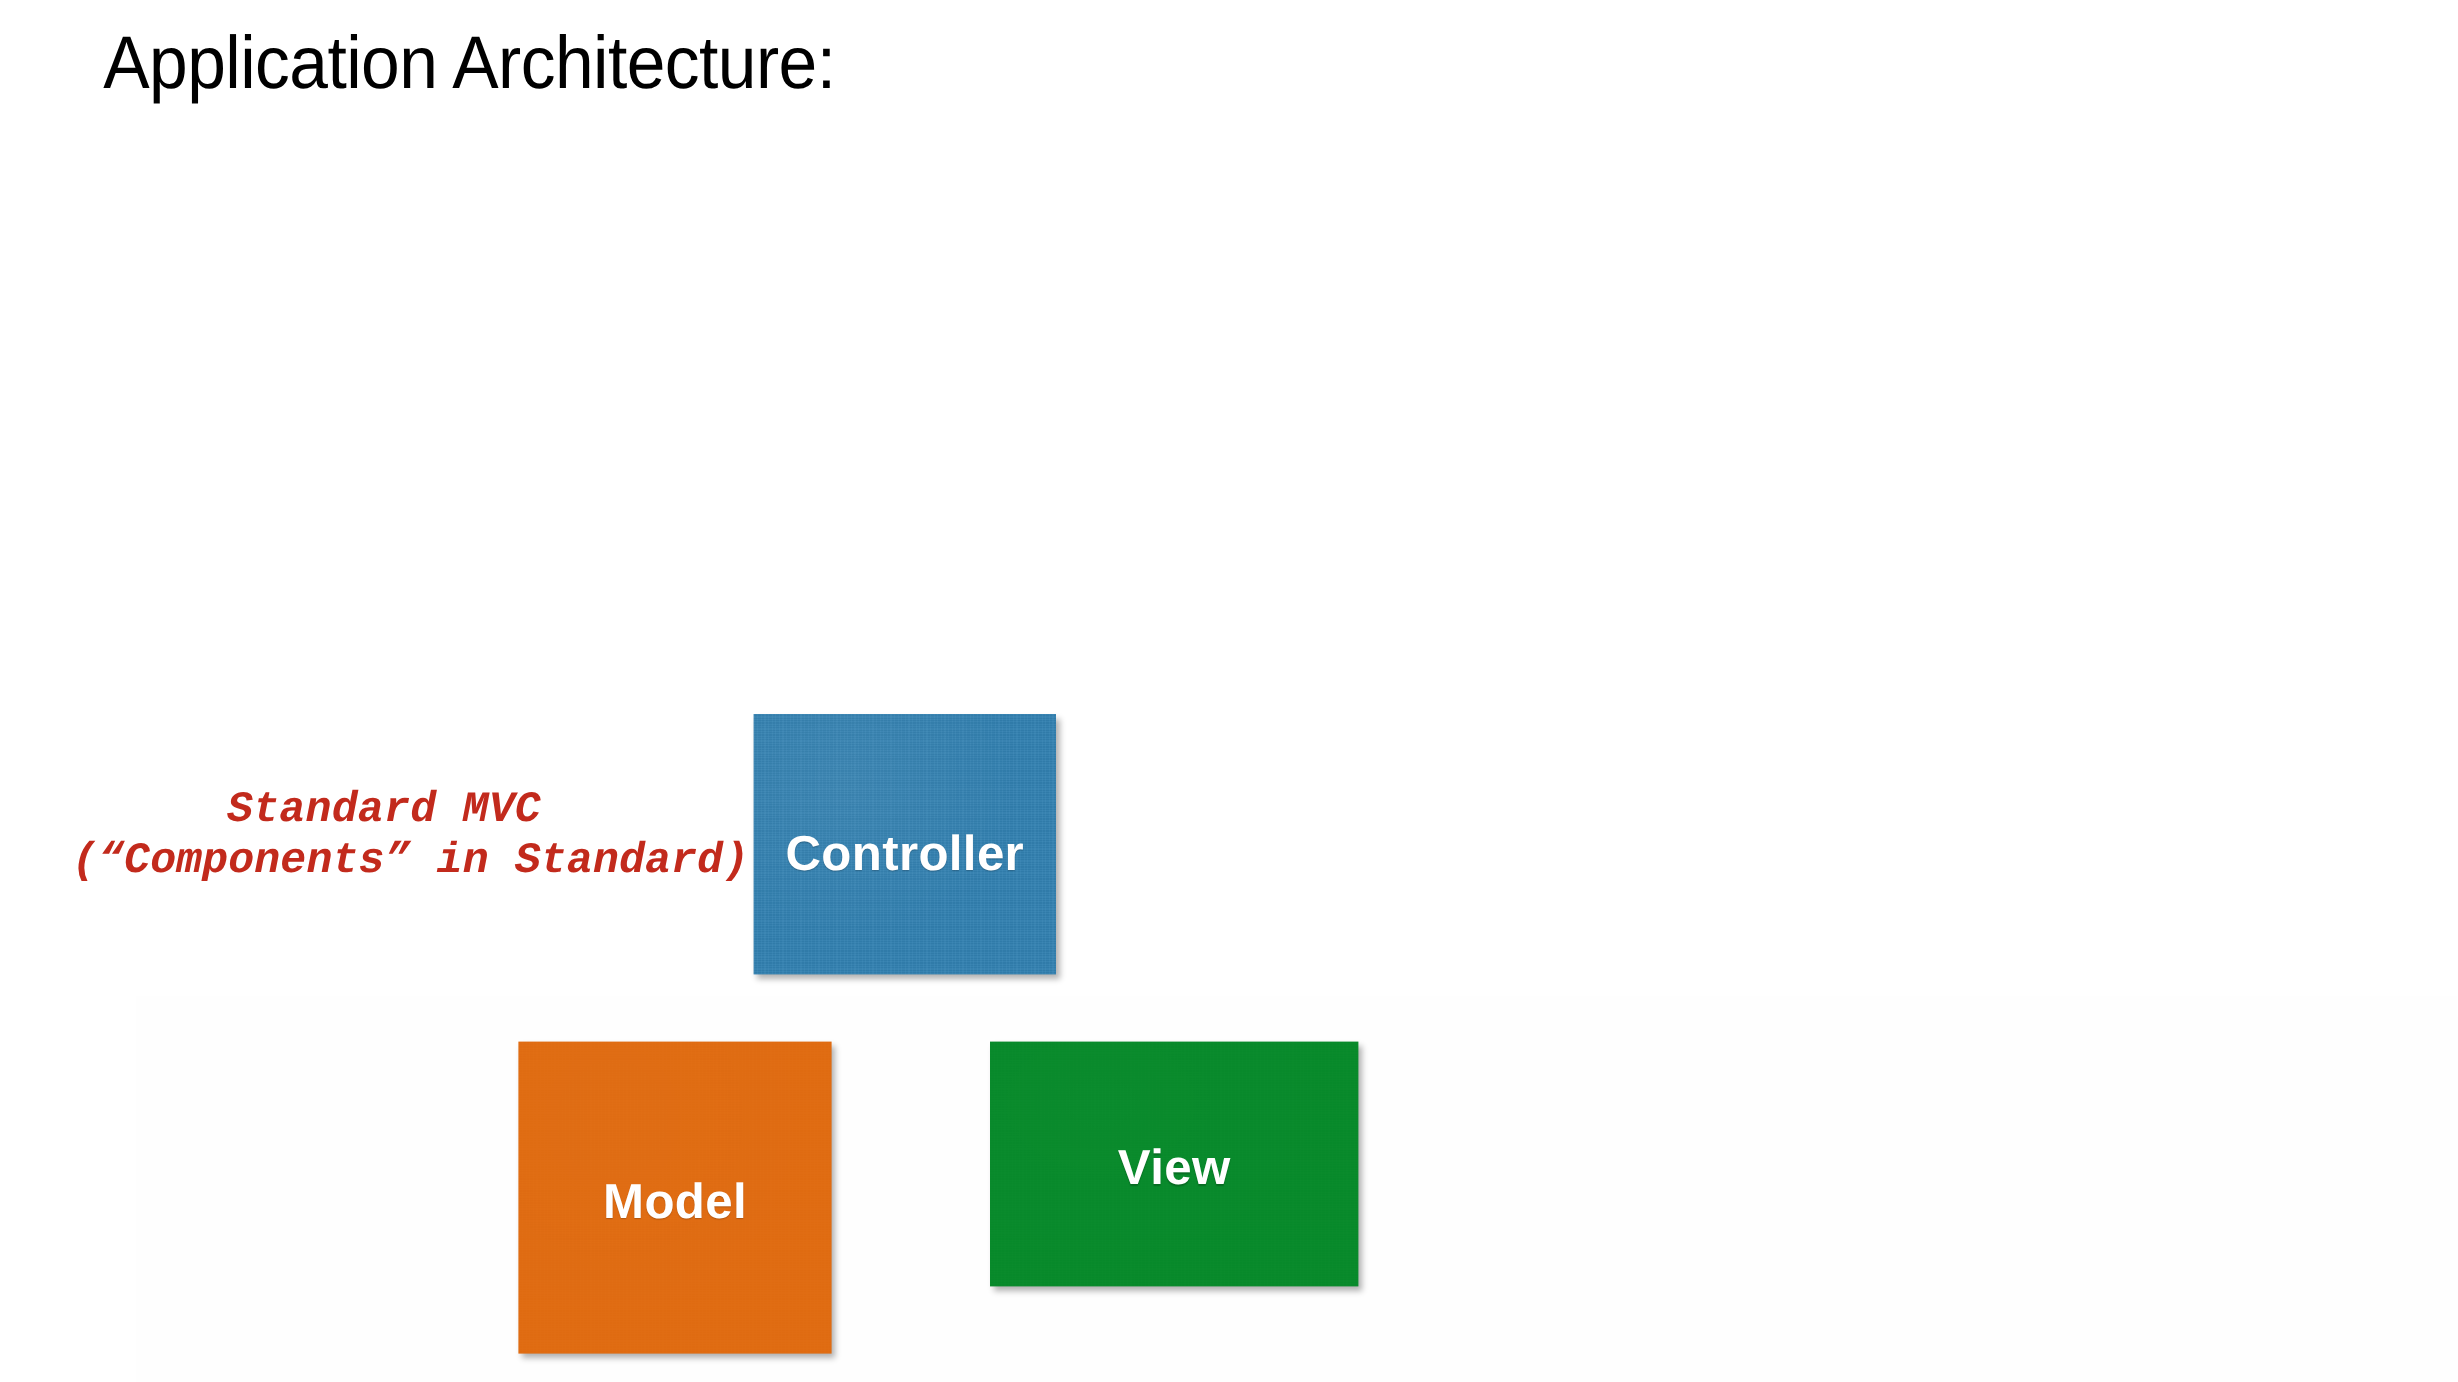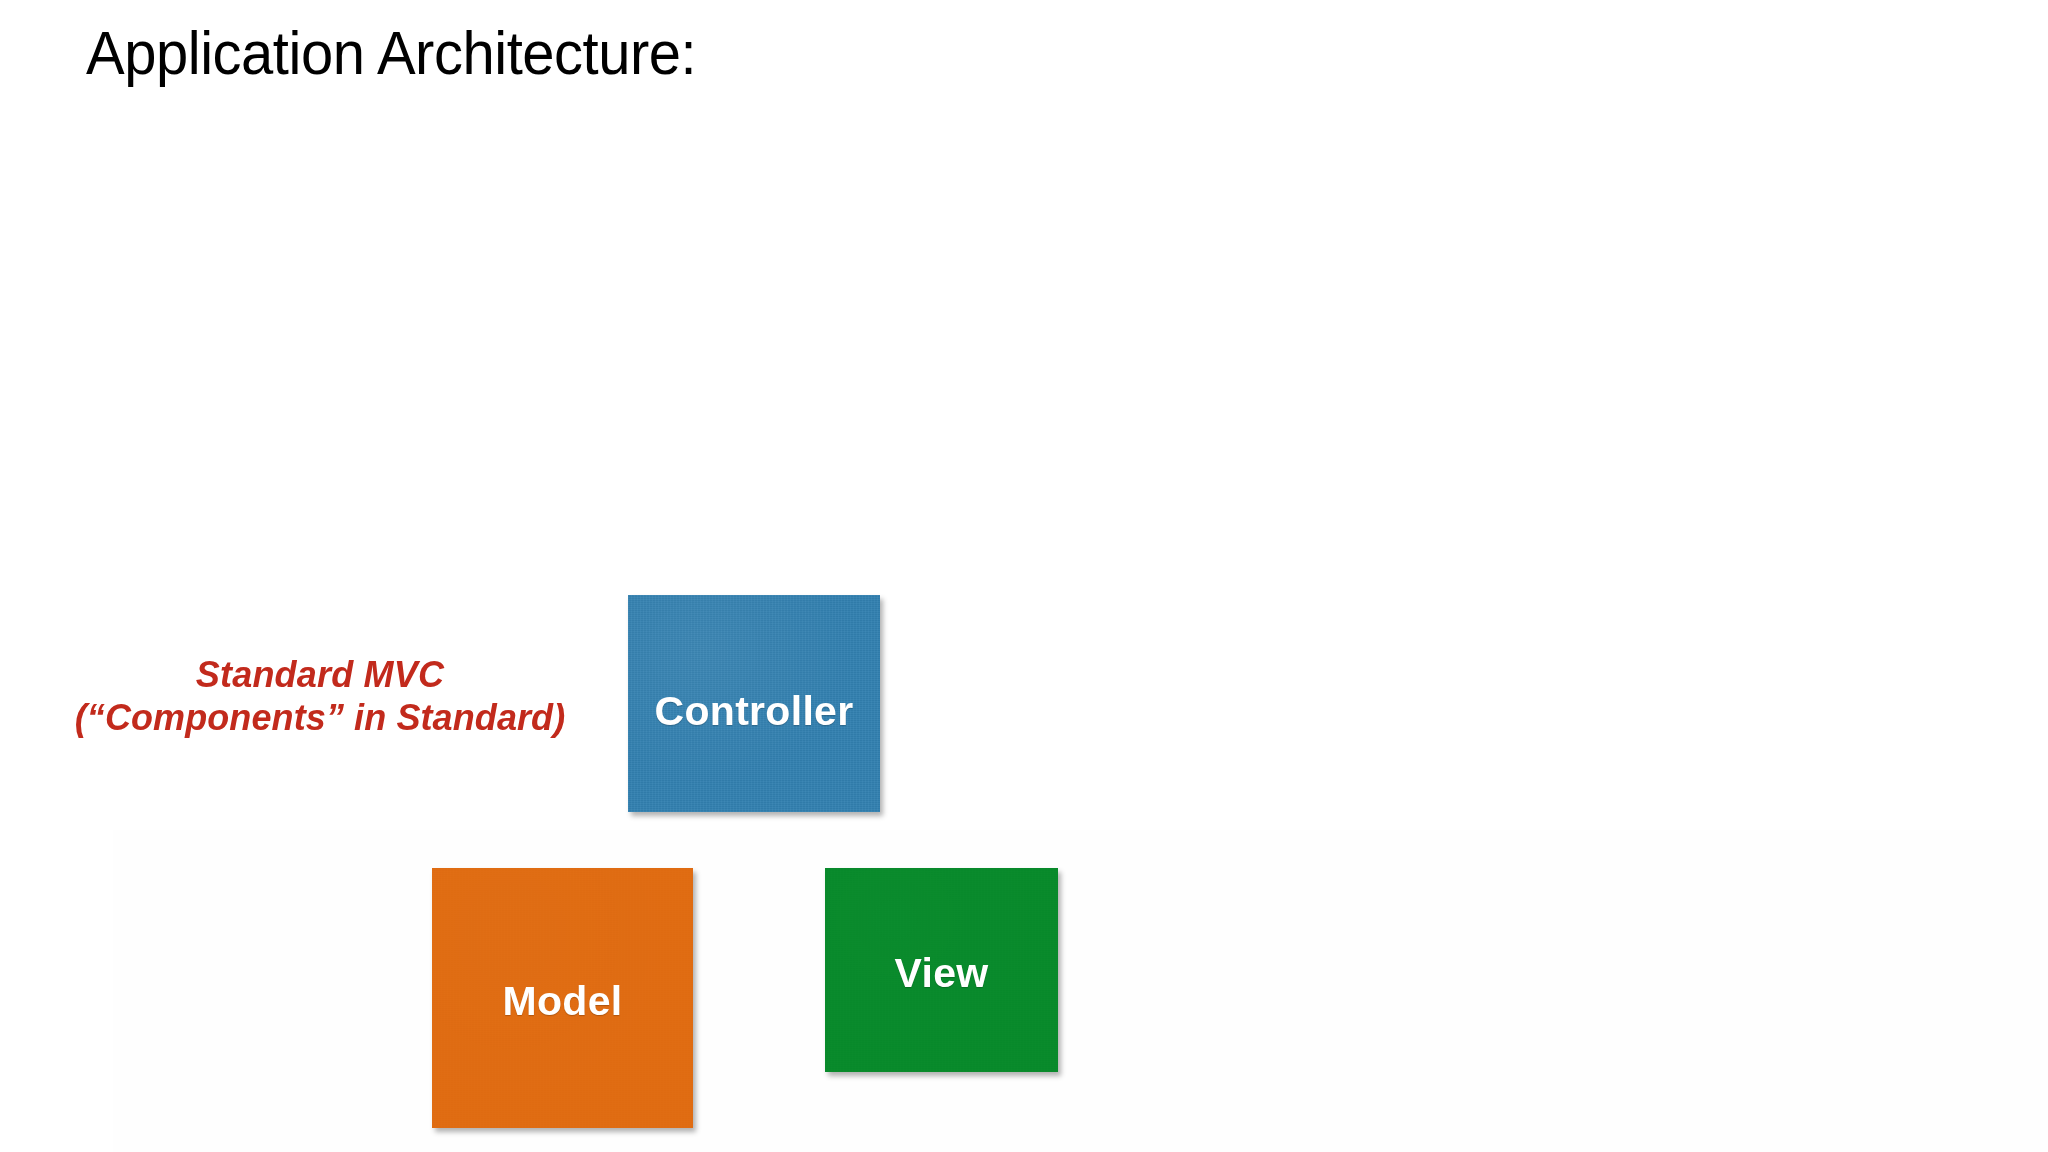--- a/index.html
+++ b/index.html
@@ -61,20 +61,21 @@
     font-family: "Liberation Sans", sans-serif;
     font-size: 36px;
     line-height: 43px;
     font-weight: bold;
     font-style: italic;
     color: #C22A1C;
     white-space: nowrap;
   }
   .annotation .line {
     display: block;
+    font-family: Liberation Mono, monospace;
   }
   .annotation .line-1 { letter-spacing: 0.2px; }
   .annotation .line-2 { letter-spacing: 0.1px; }
 
   
   .mvc-box {
     position: absolute;
     box-sizing: border-box;
     display: flex;
     align-items: center;
@@ -124,21 +125,21 @@
     top: 868px;
     width: 261px;
     height: 260px;
     background-color: #E06C12;
   }
   #box-model .box-label { --label-shift: 3px; }
 
   #box-view {
     left: 825px;
     top: 868px;
-    width: 233px;
+    width: 307px;
     height: 204px;
     background-color: #088A2B;
   }
   #box-view .box-label { --label-shift: 3px; }
 </style>
 </head>
 <body>
 
 <div id="slide">
 

